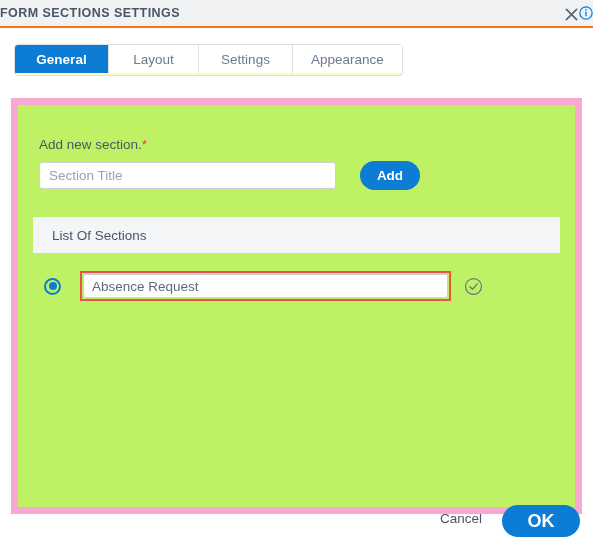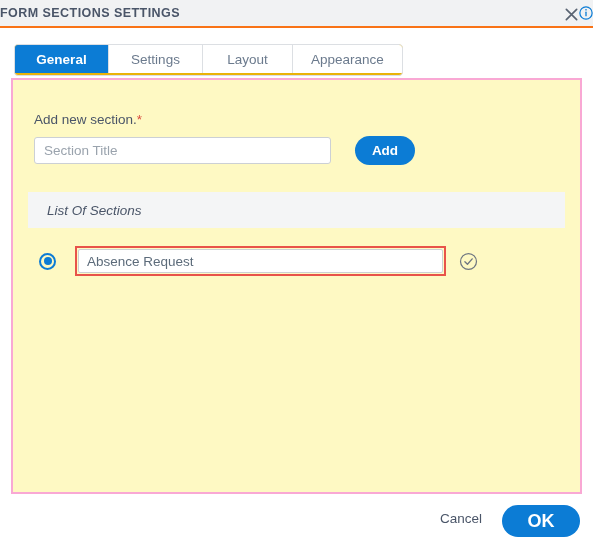--- a/index.html
+++ b/index.html
@@ -57,21 +57,21 @@
   .tabbar {
     padding: 16px 0 0 14px;
     height: 48px;
     box-sizing: border-box;
   }
   .tabs {
     display: inline-flex;
     border-radius: 4px;
     overflow: hidden;
     border: 1px solid #dcdfe3;
-    background: #eab308;
+    background: #fef9c3;
     height: 30px;
   }
   .tab {
     padding: 0 18px;
     height: 28px;
     display: flex;
     align-items: center;
     justify-content: center;
     font-size: 13.5px;
     color: #6b7a8d;
@@ -89,26 +89,26 @@
   }
   .tab.general { min-width: 94px; }
   .tab.settings { min-width: 94px; }
   .tab.layout { min-width: 90px; }
   .tab.appearance { min-width: 100px; }
 
   
   .panel {
     position: absolute;
     left: 11px;
-    top: 78px;
+    top: 98px;
     width: 571px;
     height: 416px;
-    border: 2px solid #f9a8d4;
-    box-sizing: border-box;
-    background: #fef9c3;
+    border: 7px solid #f9a8d4;
+    box-sizing: border-box;
+    background: #bef264;
   }
 
   .field-label {
     margin: 32px 0 0 21px;
     font-size: 13.5px;
     color: #4a5568;
   }
   .req-star { color: #d94a3d; }
 
   .addrow {
@@ -148,21 +148,20 @@
   .list-header {
     margin: 27px 15px 0 15px;
     height: 36px;
     background: #f4f5f6;
     display: flex;
     align-items: center;
     padding-left: 19px;
     box-sizing: border-box;
     font-size: 13.5px;
     color: #4a5568;
-    font-style: italic;
   }
 
   .section-row {
     margin: 18px 0 0 15px;
     display: flex;
     align-items: center;
   }
   .radio {
     width: 17px;
     height: 17px;
@@ -261,22 +260,22 @@
   <span class="close-btn">
     <svg width="15" height="15" viewBox="0 0 16 16">
       <path d="M2.5 2.5 L13.5 13.5 M13.5 2.5 L2.5 13.5" stroke="#5a6472" stroke-width="1.8" stroke-linecap="round"></path>
     </svg>
   </span>
 </div>
 
 <div class="tabbar">
   <div class="tabs">
     <div class="tab general active">General</div>
+    <div class="tab layout">Layout</div>
     <div class="tab settings">Settings</div>
-    <div class="tab layout">Layout</div>
     <div class="tab appearance">Appearance</div>
   </div>
 </div>
 
 <div class="panel">
 
   <div class="field-label">
     <span>Add new section.</span><span class="req-star">*</span>
   </div>
 

